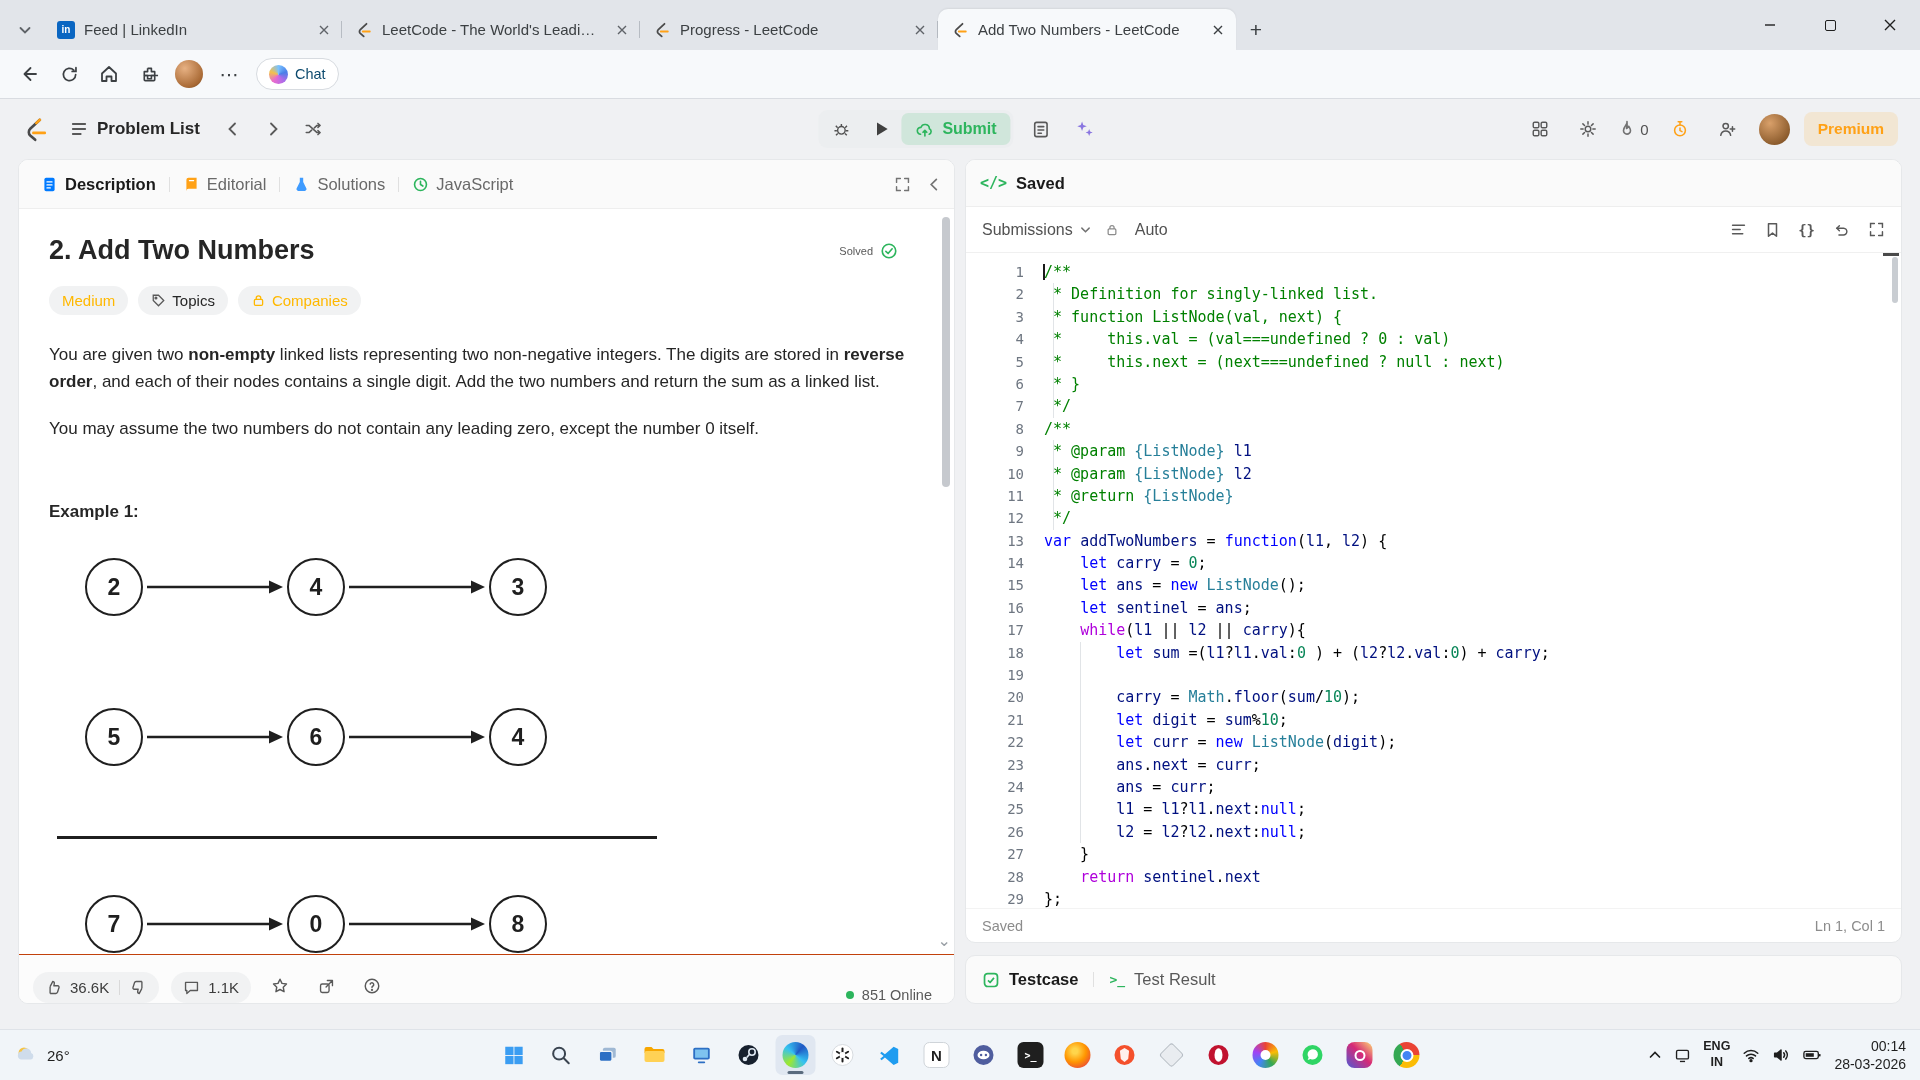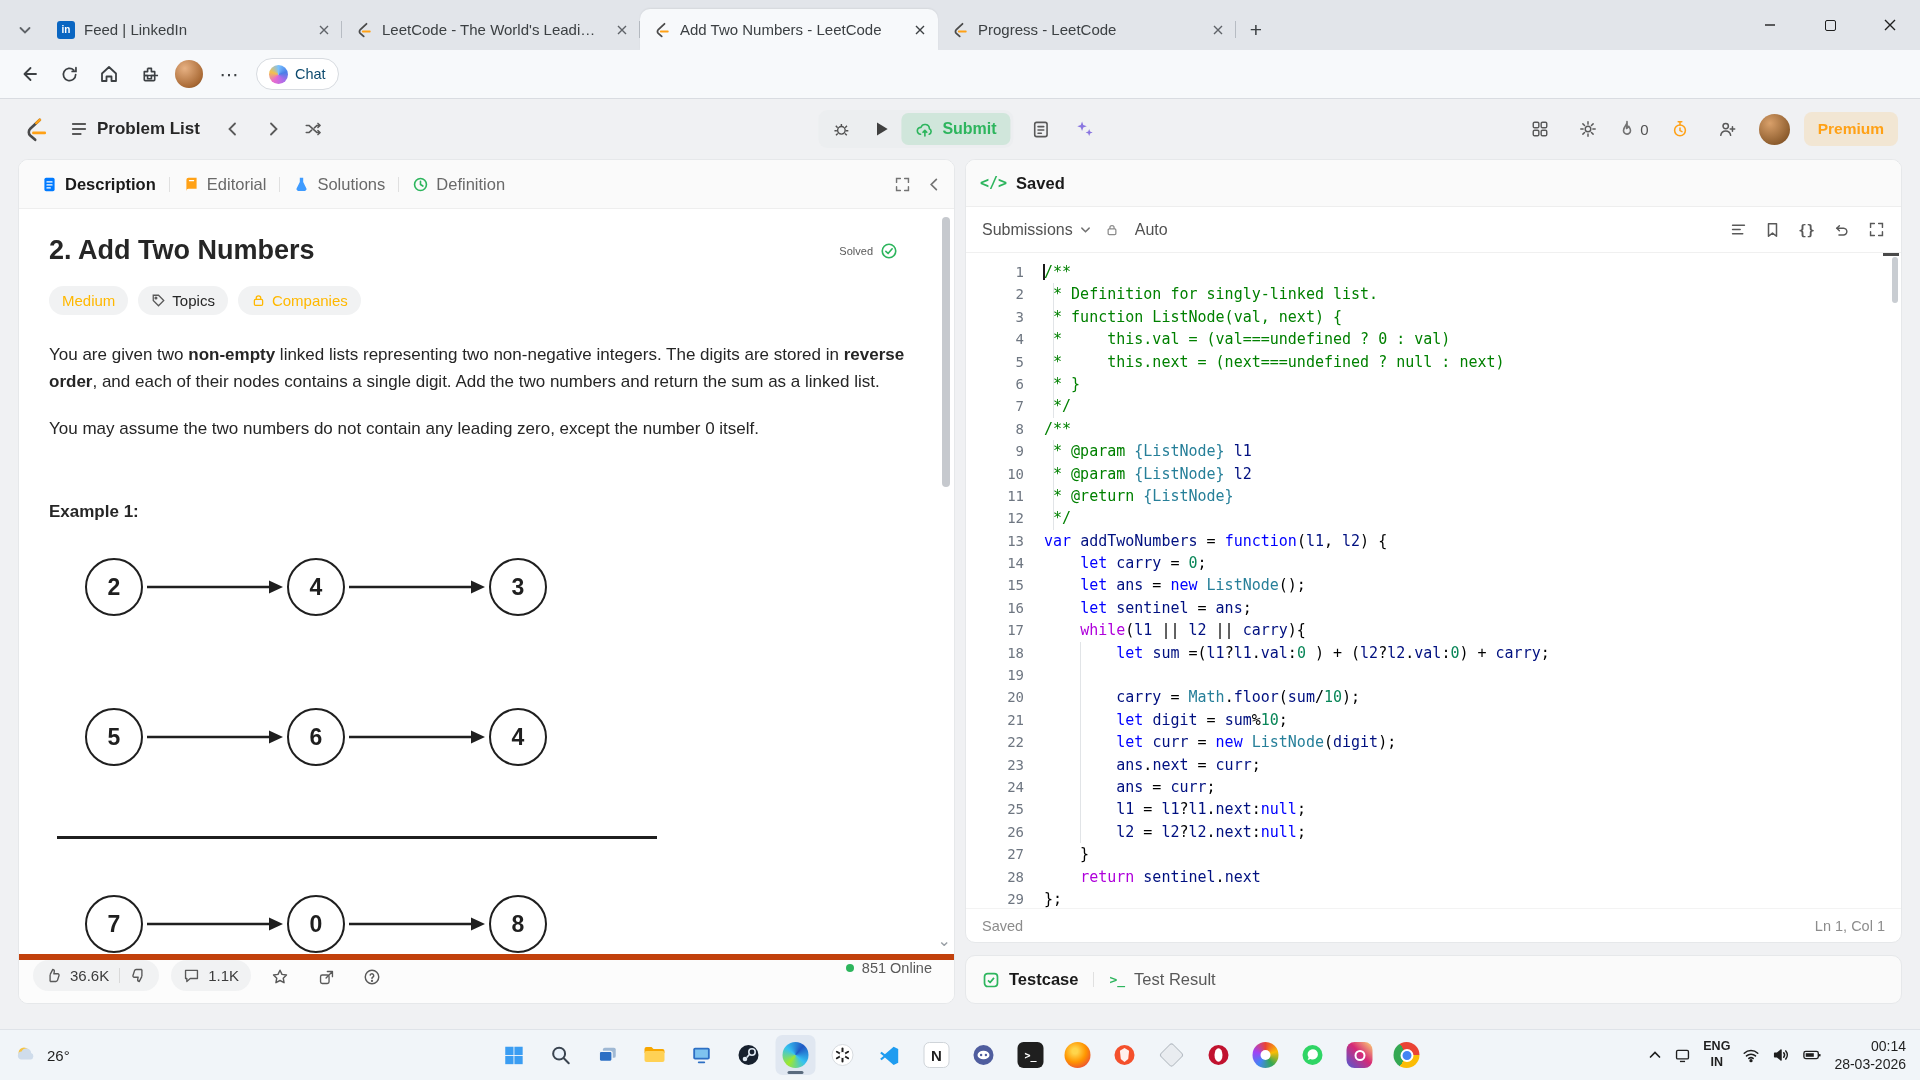--- a/index.html
+++ b/index.html
@@ -73,21 +73,21 @@
 .b{font-weight:700}
 .example-label{margin-top:60px;font-size:17px;font-weight:700;color:#262626}
 .ll-row{display:flex;align-items:center;margin:36px 0 0 36px}
 .ll-row.second{margin-top:92px}
 .ll-row.third{margin-top:56px}
 .ll-node{width:58px;height:58px;border:2.6px solid #1f1f1f;border-radius:50%;display:flex;align-items:center;justify-content:center;font-size:23px;font-weight:600;color:#1f1f1f;flex:none;background:#fff}
 .ll-arrow{margin:0 2px}
 .sum-divider{height:3px;width:600px;background:#1f1f1f;margin:70px 0 0 8px}
 .v-scrollbar{position:absolute;right:4px;top:8px;width:8px;height:270px;border-radius:4px;background:#c6c9ce}
 .scroll-chev{position:absolute;right:3px;bottom:4px;color:#9aa0a6}
-.desc-footer{height:49px;border-top:6px solid #c2410c;background:#fcfcfc;display:flex;align-items:flex-start;gap:12px;padding:0 14px;flex:none}
+.desc-footer{height:49px;border-top:1px solid #c2410c;background:#fcfcfc;display:flex;align-items:flex-end;gap:12px;padding:0 14px;flex:none}
 .foot-pill{display:flex;align-items:center;gap:8px;background:#f1f2f3;border-radius:999px;padding:7px 12px;font-size:15px;color:#3c3c3c}
 .foot-pill .vdiv{background:#d9d9d9;margin:0 2px}
 .foot-btn{width:34px;height:34px;display:flex;align-items:center;justify-content:center;color:#595959;border-radius:50%}
 .online{margin-left:auto;display:flex;align-items:center;gap:8px;font-size:14.5px;color:#595959;padding-right:8px}
 .dot{width:8px;height:8px;border-radius:50%;background:#2db55d}
 
 
 .code-card{flex:1;min-height:0}
 .code-head{height:47px;display:flex;align-items:center;gap:9px;padding:0 14px;background:#fafafa;border-bottom:1px solid #eee;flex:none}
 .code-tag{color:#2db55d;font-weight:700;font-size:15px;font-family:"DejaVu Sans Mono",monospace}
@@ -166,44 +166,44 @@
             <path d="M6.8 9.5h7" stroke="#ffa116" stroke-width="1.8"></path>
           </svg>
         </span>
       <span class="tab-title">LeetCode - The World's Leading P...</span>
       <span class="tab-close">
           <svg width="10" height="10" viewBox="0 0 10 10" stroke="#5f6368" stroke-width="1.4">
             <path d="M1 1l8 8M9 1L1 9"></path>
           </svg>
         </span>
     </div>
+    <div class="tab">
+      <span class="favicon">
+          <svg width="16" height="16" viewBox="0 0 16 16" fill="none" stroke-linecap="round">
+            <path d="M10.5 1.8 4.3 7.6a2.6 2.6 0 0 0 0 3.8l3.4 3" stroke="#4a4a4a" stroke-width="1.8"></path>
+            <path d="M6.8 9.5h7" stroke="#ffa116" stroke-width="1.8"></path>
+          </svg>
+        </span>
+      <span class="tab-title">Progress - LeetCode</span>
+      <span class="tab-close">
+          <svg width="10" height="10" viewBox="0 0 10 10" stroke="#5f6368" stroke-width="1.4">
+            <path d="M1 1l8 8M9 1L1 9"></path>
+          </svg>
+        </span>
+    </div>
     <div class="tab active">
       <span class="favicon">
           <svg width="16" height="16" viewBox="0 0 16 16" fill="none" stroke-linecap="round">
             <path d="M10.5 1.8 4.3 7.6a2.6 2.6 0 0 0 0 3.8l3.4 3" stroke="#4a4a4a" stroke-width="1.8"></path>
             <path d="M6.8 9.5h7" stroke="#ffa116" stroke-width="1.8"></path>
           </svg>
         </span>
       <span class="tab-title">Add Two Numbers - LeetCode</span>
       <span class="tab-close">
           <svg width="10" height="10" viewBox="0 0 10 10" stroke="#3c4043" stroke-width="1.4">
-            <path d="M1 1l8 8M9 1L1 9"></path>
-          </svg>
-        </span>
-    </div>
-    <div class="tab">
-      <span class="favicon">
-          <svg width="16" height="16" viewBox="0 0 16 16" fill="none" stroke-linecap="round">
-            <path d="M10.5 1.8 4.3 7.6a2.6 2.6 0 0 0 0 3.8l3.4 3" stroke="#4a4a4a" stroke-width="1.8"></path>
-            <path d="M6.8 9.5h7" stroke="#ffa116" stroke-width="1.8"></path>
-          </svg>
-        </span>
-      <span class="tab-title">Progress - LeetCode</span>
-      <span class="tab-close">
-          <svg width="10" height="10" viewBox="0 0 10 10" stroke="#5f6368" stroke-width="1.4">
             <path d="M1 1l8 8M9 1L1 9"></path>
           </svg>
         </span>
     </div>
     <div class="newtab">+</div>
     <div class="win-controls">
       <div class="win-btn">
           <svg width="12" height="12" viewBox="0 0 12 12" stroke="#1f1f1f" stroke-width="1.4">
             <path d="M1 6h10"></path>
           </svg>
@@ -387,21 +387,21 @@
                 <path d="M8 2h4v5.2l3.8 7.6A2 2 0 0 1 14 17.5H6a2 2 0 0 1-1.8-2.7L8 7.2z" fill="#3e9bff"></path>
               </svg>
             <span>Solutions</span>
           </div>
           <span class="vdiv"></span>
           <div class="desc-tab">
             <svg width="17" height="17" viewBox="0 0 20 20" fill="none" stroke="#2db55d" stroke-width="1.9" stroke-linecap="round">
                 <circle cx="10" cy="10" r="7"></circle>
                 <path d="M10 6.2v3.8l2.8 1.8"></path>
               </svg>
-            <span>Definition</span>
+            <span>JavaScript</span>
           </div>
           <div class="desc-tabs-right">
             <span>
                 <svg width="17" height="17" viewBox="0 0 20 20" fill="none" stroke="#737373" stroke-width="1.7" stroke-linecap="round">
                   <path d="M3 7.5V3h4.5M17 7.5V3h-4.5M3 12.5V17h4.5M17 12.5V17h-4.5"></path>
                 </svg>
               </span>
             <span>
                 <svg width="15" height="15" viewBox="0 0 16 16" fill="none" stroke="#737373" stroke-width="1.8" stroke-linecap="round">
                   <path d="M10 2.5 4.5 8l5.5 5.5"></path>

